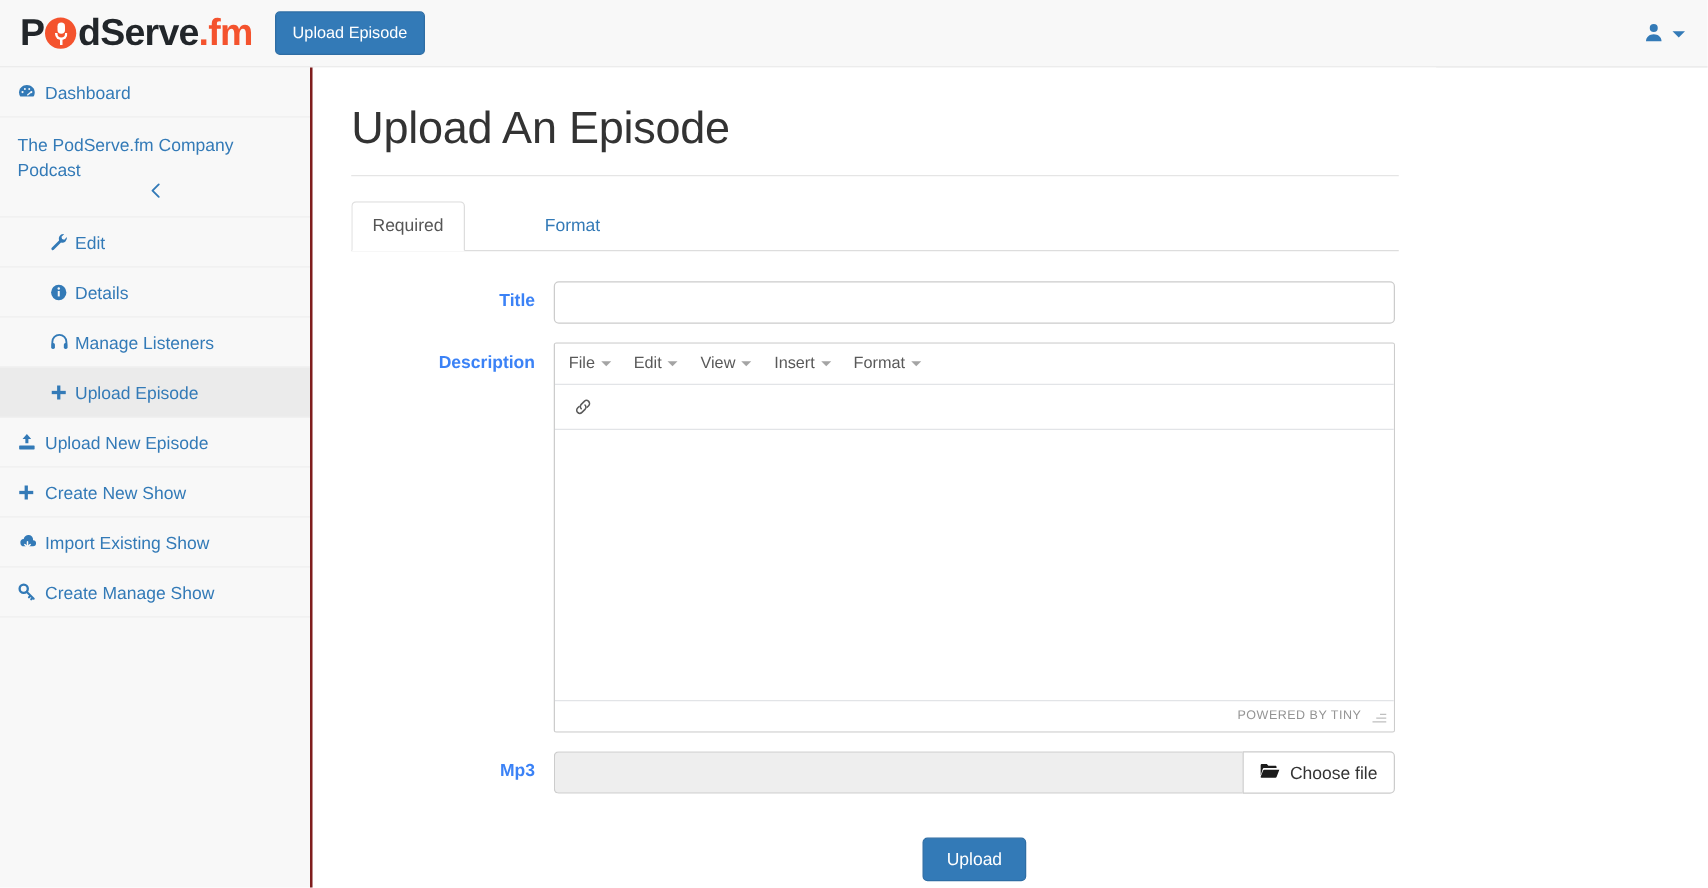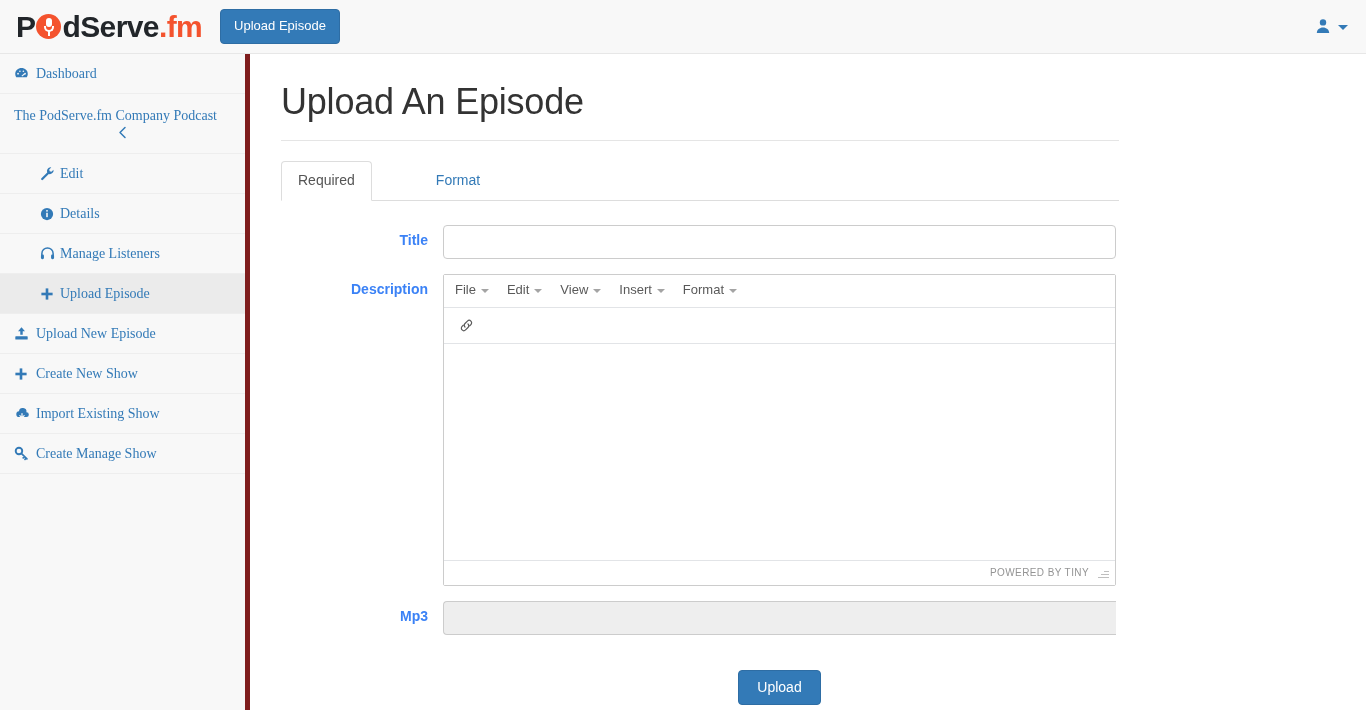--- a/index.html
+++ b/index.html
@@ -97,23 +97,22 @@
     border-left: 5px solid transparent;
     border-right: 5px solid transparent;
     border-top: 5px solid #337ab7;
   }
 
   
   #sidebar {
     position: absolute; left: 0; top: 54px;
     width: 250px; height: 656px;
     background: #f8f8f8;
-    border-right: 5px solid #7f1d1d;
+    border-right: 2px solid #7f1d1d;
     overflow: hidden;
-    font-family: Liberation Serif, serif;
   }
   .side-item {
     display: flex; align-items: center;
     min-height: 40px;
     padding: 9px 14px 9px 14px;
     border-bottom: 1px solid #eeeeee;
     color: #337ab7;
     font-size: 14px;
     cursor: pointer;
     text-decoration: none;
@@ -576,20 +575,29 @@
           </div>
         </div>
       </div>
     </div>
 
     <div class="form-row">
       <div class="form-label">Mp3</div>
       <div class="form-control-area">
         <div class="file-group">
           <div class="file-display"></div>
+          <div class="file-btn">
+            <span>
+              <svg width="16" height="13" viewBox="0 0 18 14" aria-hidden="true">
+                <path d="M0.6 2.1C0.6 1.4 1.1 1 1.7 1h4.4l1.5 1.6h6.2c.6 0 1.1.5 1.1 1.1v1H3.9c-.8 0-1.3.4-1.5 1L.6 11.4z" fill="#1b1b1b"></path>
+                <path d="M3.9 6.2h13.5l-2.4 6.4c-.2.5-.6.8-1.1.8H1.3c-.6 0-.9-.5-.7-1l2.2-5.6c.2-.4.6-.6 1.1-.6z" fill="#1b1b1b"></path>
+              </svg>
+            </span>
+            <span>Choose file</span>
+          </div>
         </div>
       </div>
     </div>
 
     <div class="submit-row">
       <div class="submit-spacer"></div>
       <div class="center-in-field">
         <button id="submit-btn" type="submit">Upload</button>
       </div>
     </div>

